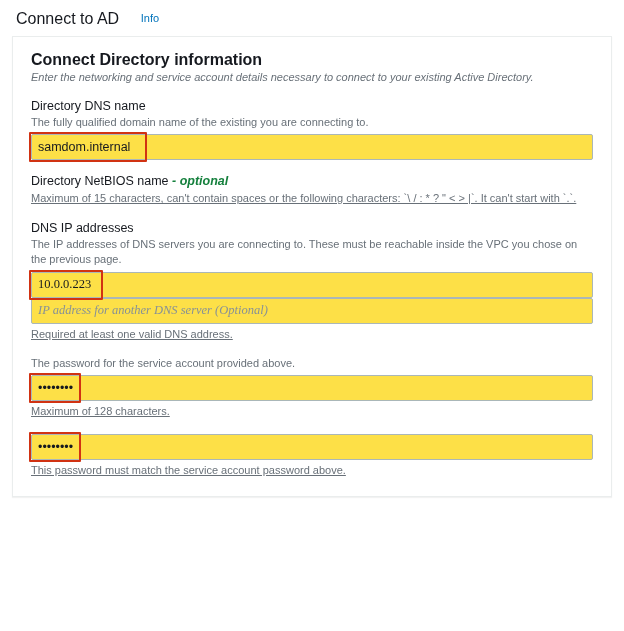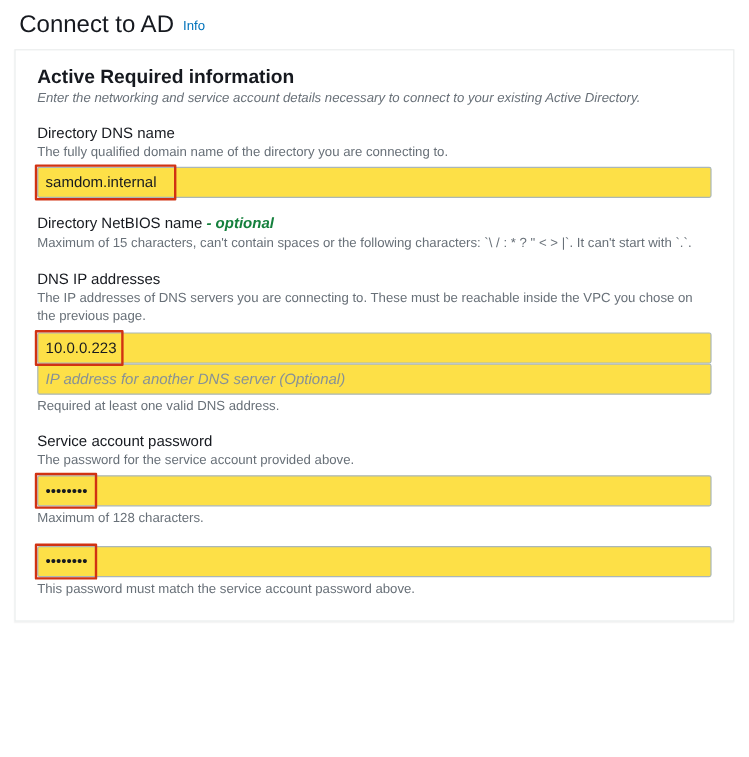--- a/index.html
+++ b/index.html
@@ -9,30 +9,30 @@
     color: #16191f;
     background: #fff;
     width: 624px;
     height: 631px;
     overflow: hidden;
   }
   .page-header {
     padding: 10px 16px 8px 16px;
   }
   .page-header h1 {
-    font-size: 20px;
+    font-size: 16px;
     font-weight: 400;
     color: #16191f;
     display: inline;
   }
   .info-link {
     font-size: 11px;
     color: #0073bb;
     font-weight: 400;
-    margin-left: 4px;
+    margin-left: 18px;
     cursor: pointer;
     position: relative;
     top: -2px;
   }
   .panel {
     margin: 0 12px 6px 12px;
     border: 1px solid #eaeded;
     background: #fff;
     padding: 14px 18px 14px 18px;
     box-shadow: 0 1px 1px rgba(0,0,0,0.05);
@@ -64,20 +64,21 @@
     font-size: 11px;
     color: #687078;
     margin-bottom: 4px;
     line-height: 1.4;
   }
   .help-below {
     font-size: 11px;
     color: #687078;
     margin-top: 3px;
     line-height: 1.4;
+    text-decoration: underline;
   }
   input.txt {
     width: 100%;
     height: 26px;
     padding: 3px 6px;
     font-size: 12.5px;
     border: 1px solid #aab7b8;
     border-radius: 2px;
     color: #16191f;
     background: #fde047;
@@ -86,37 +87,37 @@
     color: #879196;
     font-style: italic;
   }
   .redbox {
     position: absolute;
     border: 2px solid #d13212;
     pointer-events: none;
     border-radius: 1px;
   }
   .dns-stack input.txt { margin-bottom: 6px; }
-  .dns-stack input.txt:last-of-type { margin-bottom: 0; }
+  .dns-stack input.txt:last-of-type { margin-bottom: 0; font-family: Liberation Serif, serif; }
 </style>
 </head>
 <body>
 
 <div class="page-header">
   <h1>Connect to AD</h1>
   <span class="info-link">Info</span>
 </div>
 
 <div class="panel">
-  <h2>Active Required information</h2>
+  <h2>Connect Directory information</h2>
   <div class="panel-desc">Enter the networking and service account details necessary to connect to your existing Active Directory.</div>
 
   <div class="form-group">
     <div class="label-row">Directory DNS name</div>
-    <div class="help">The fully qualified domain name of the directory you are connecting to.</div>
+    <div class="help">The fully qualified domain name of the existing you are connecting to.</div>
     <div style="position:relative">
       <input class="txt" type="text" value="samdom.internal" style="">
       <div class="redbox" style="left:-2px;top:-2px;width:118px;height:30px"></div>
     </div>
   </div>
 
   <div class="form-group">
     <div class="label-row">
       <span>Directory NetBIOS name</span><span class="optional-tag"> - optional</span>
     </div>
@@ -131,21 +132,20 @@
         <input class="txt" type="text" value="10.0.0.223" style="">
         <div class="redbox" style="left:-2px;top:-2px;width:74px;height:30px"></div>
       </div>
       <input class="txt" type="text" placeholder="IP address for another DNS server (Optional)" style="">
     </div>
     <div class="help-below">Required at least one valid DNS address.</div>
   </div>
 
 
   <div class="form-group">
-    <div class="label-row">Service account password</div>
     <div class="help">The password for the service account provided above.</div>
     <div style="position:relative">
       <input class="txt" type="password" value="••••••••" style="">
       <div class="redbox" style="left:-2px;top:-2px;width:52px;height:30px"></div>
     </div>
     <div class="help-below">Maximum of 128 characters.</div>
   </div>
 
   <div class="form-group" style="margin-bottom:4px">
     <div style="position:relative;margin-top:4px">

